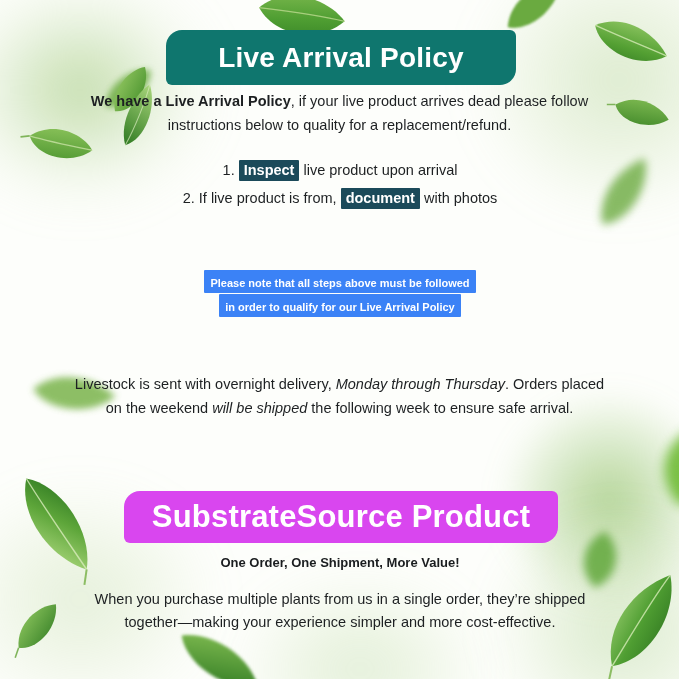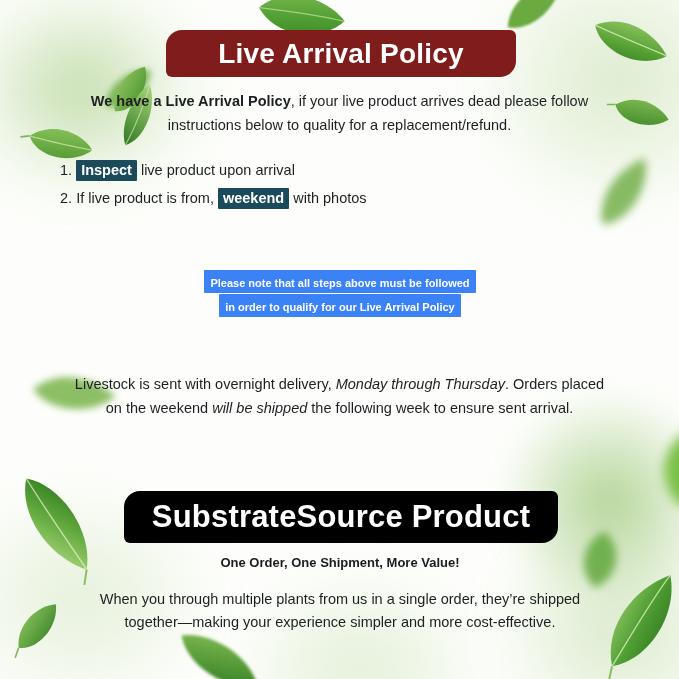--- a/index.html
+++ b/index.html
@@ -87,31 +87,31 @@
     color: #ffffff;
     font-weight: 700;
     letter-spacing: 0.2px;
     text-align: center;
     white-space: nowrap;
   }
   .banner-1 {
     left: 166px;
     top: 30px;
     width: 350px;
-    height: 47px;
-    background: #7f1d1d;
+    height: 55px;
+    background: #0f766e;
     border-radius: 16px 6px 16px 6px;
     font-size: 28px;
   }
   .banner-2 {
     left: 124px;
     top: 491px;
     width: 434px;
     height: 52px;
-    background: #000000;
+    background: #d946ef;
     border-radius: 16px 6px 16px 6px;
     font-size: 31px;
   }
 
   .para {
     position: absolute;
     text-align: center;
     color: #1d2022;
     line-height: 1.65;
     font-size: 14.5px;
@@ -120,21 +120,21 @@
   .para b { font-weight: 700; }
   .para i { font-style: italic; }
 
   .intro { left: 72px; top: 90px; width: 535px; }
 
   .steps {
     position: absolute;
     left: 60px;
     top: 163px;
     width: 560px;
-    text-align: left;
+    text-align: center;
     color: #1d2022;
     font-size: 14.5px;
     line-height: 1.0;
   }
   .step {
     margin-bottom: 13px;
     white-space: nowrap;
   }
   .hl-dark {
     background: #1b4a5a;
@@ -376,38 +376,38 @@
 
     <div class="steps">
       <div class="step">
         <span>1.</span>
         <span class="hl-dark">Inspect</span>
         <span>live product upon arrival</span>
       </div>
       <div class="step">
         <span>2.</span>
         <span>If live product is from,</span>
-        <span class="hl-dark">weekend</span>
+        <span class="hl-dark">document</span>
         <span>with photos</span>
       </div>
     </div>
 
     <div class="note">
       <span class="note-line"><span class="hl-blue">Please note that all steps above must be followed</span></span>
       <span class="note-line"><span class="hl-blue">in order to qualify for our Live Arrival Policy</span></span>
     </div>
 
     <div class="para shipping">
       <span>Livestock is sent with overnight delivery, </span><i>Monday through Thursday</i><span>.</span>
       <span>Orders placed on the weekend </span><i>will be shipped</i><span> the following week</span>
-      <span>to ensure sent arrival.</span>
+      <span>to ensure safe arrival.</span>
     </div>
 
     <div class="banner banner-2">
       <span>SubstrateSource Product</span>
     </div>
 
     <div class="subhead">One Order, One Shipment, More Value!</div>
 
-    <div class="para value-para">When you through multiple plants from us in a single order, they’re shipped together—making your experience simpler and more cost-effective.</div>
+    <div class="para value-para">When you purchase multiple plants from us in a single order, they’re shipped together—making your experience simpler and more cost-effective.</div>
 
   </div>
 </div>
 
 </body></html>

